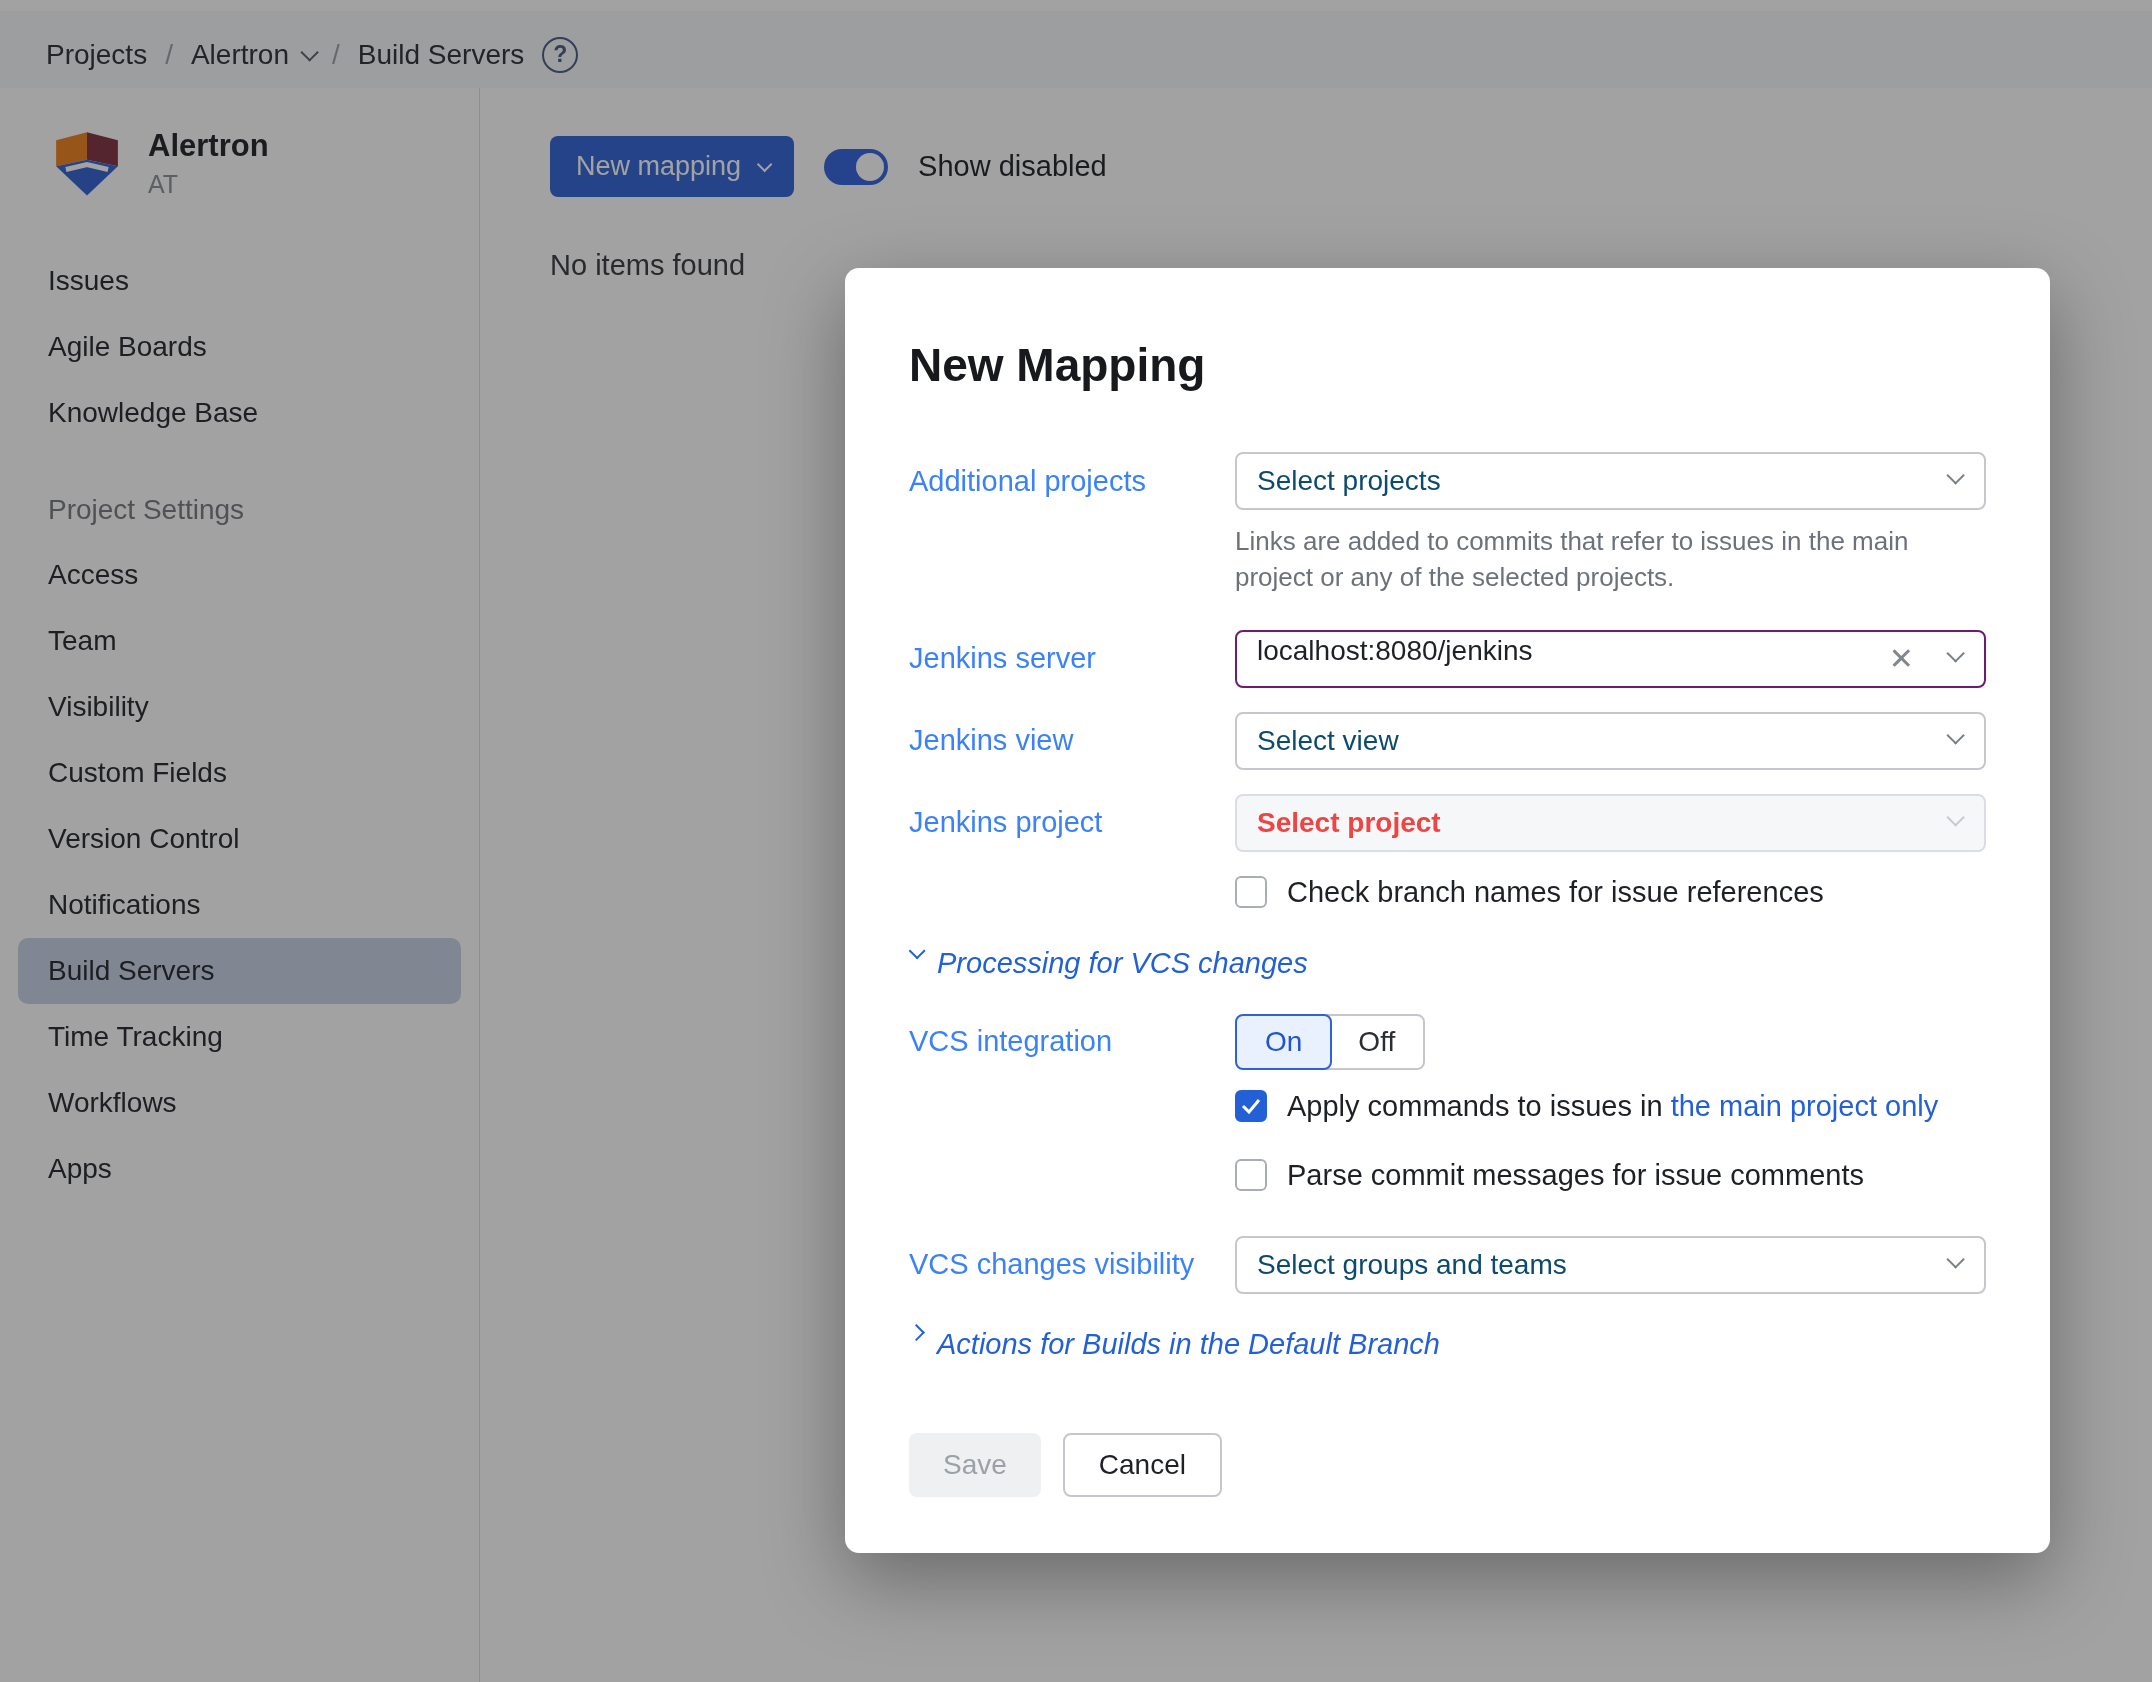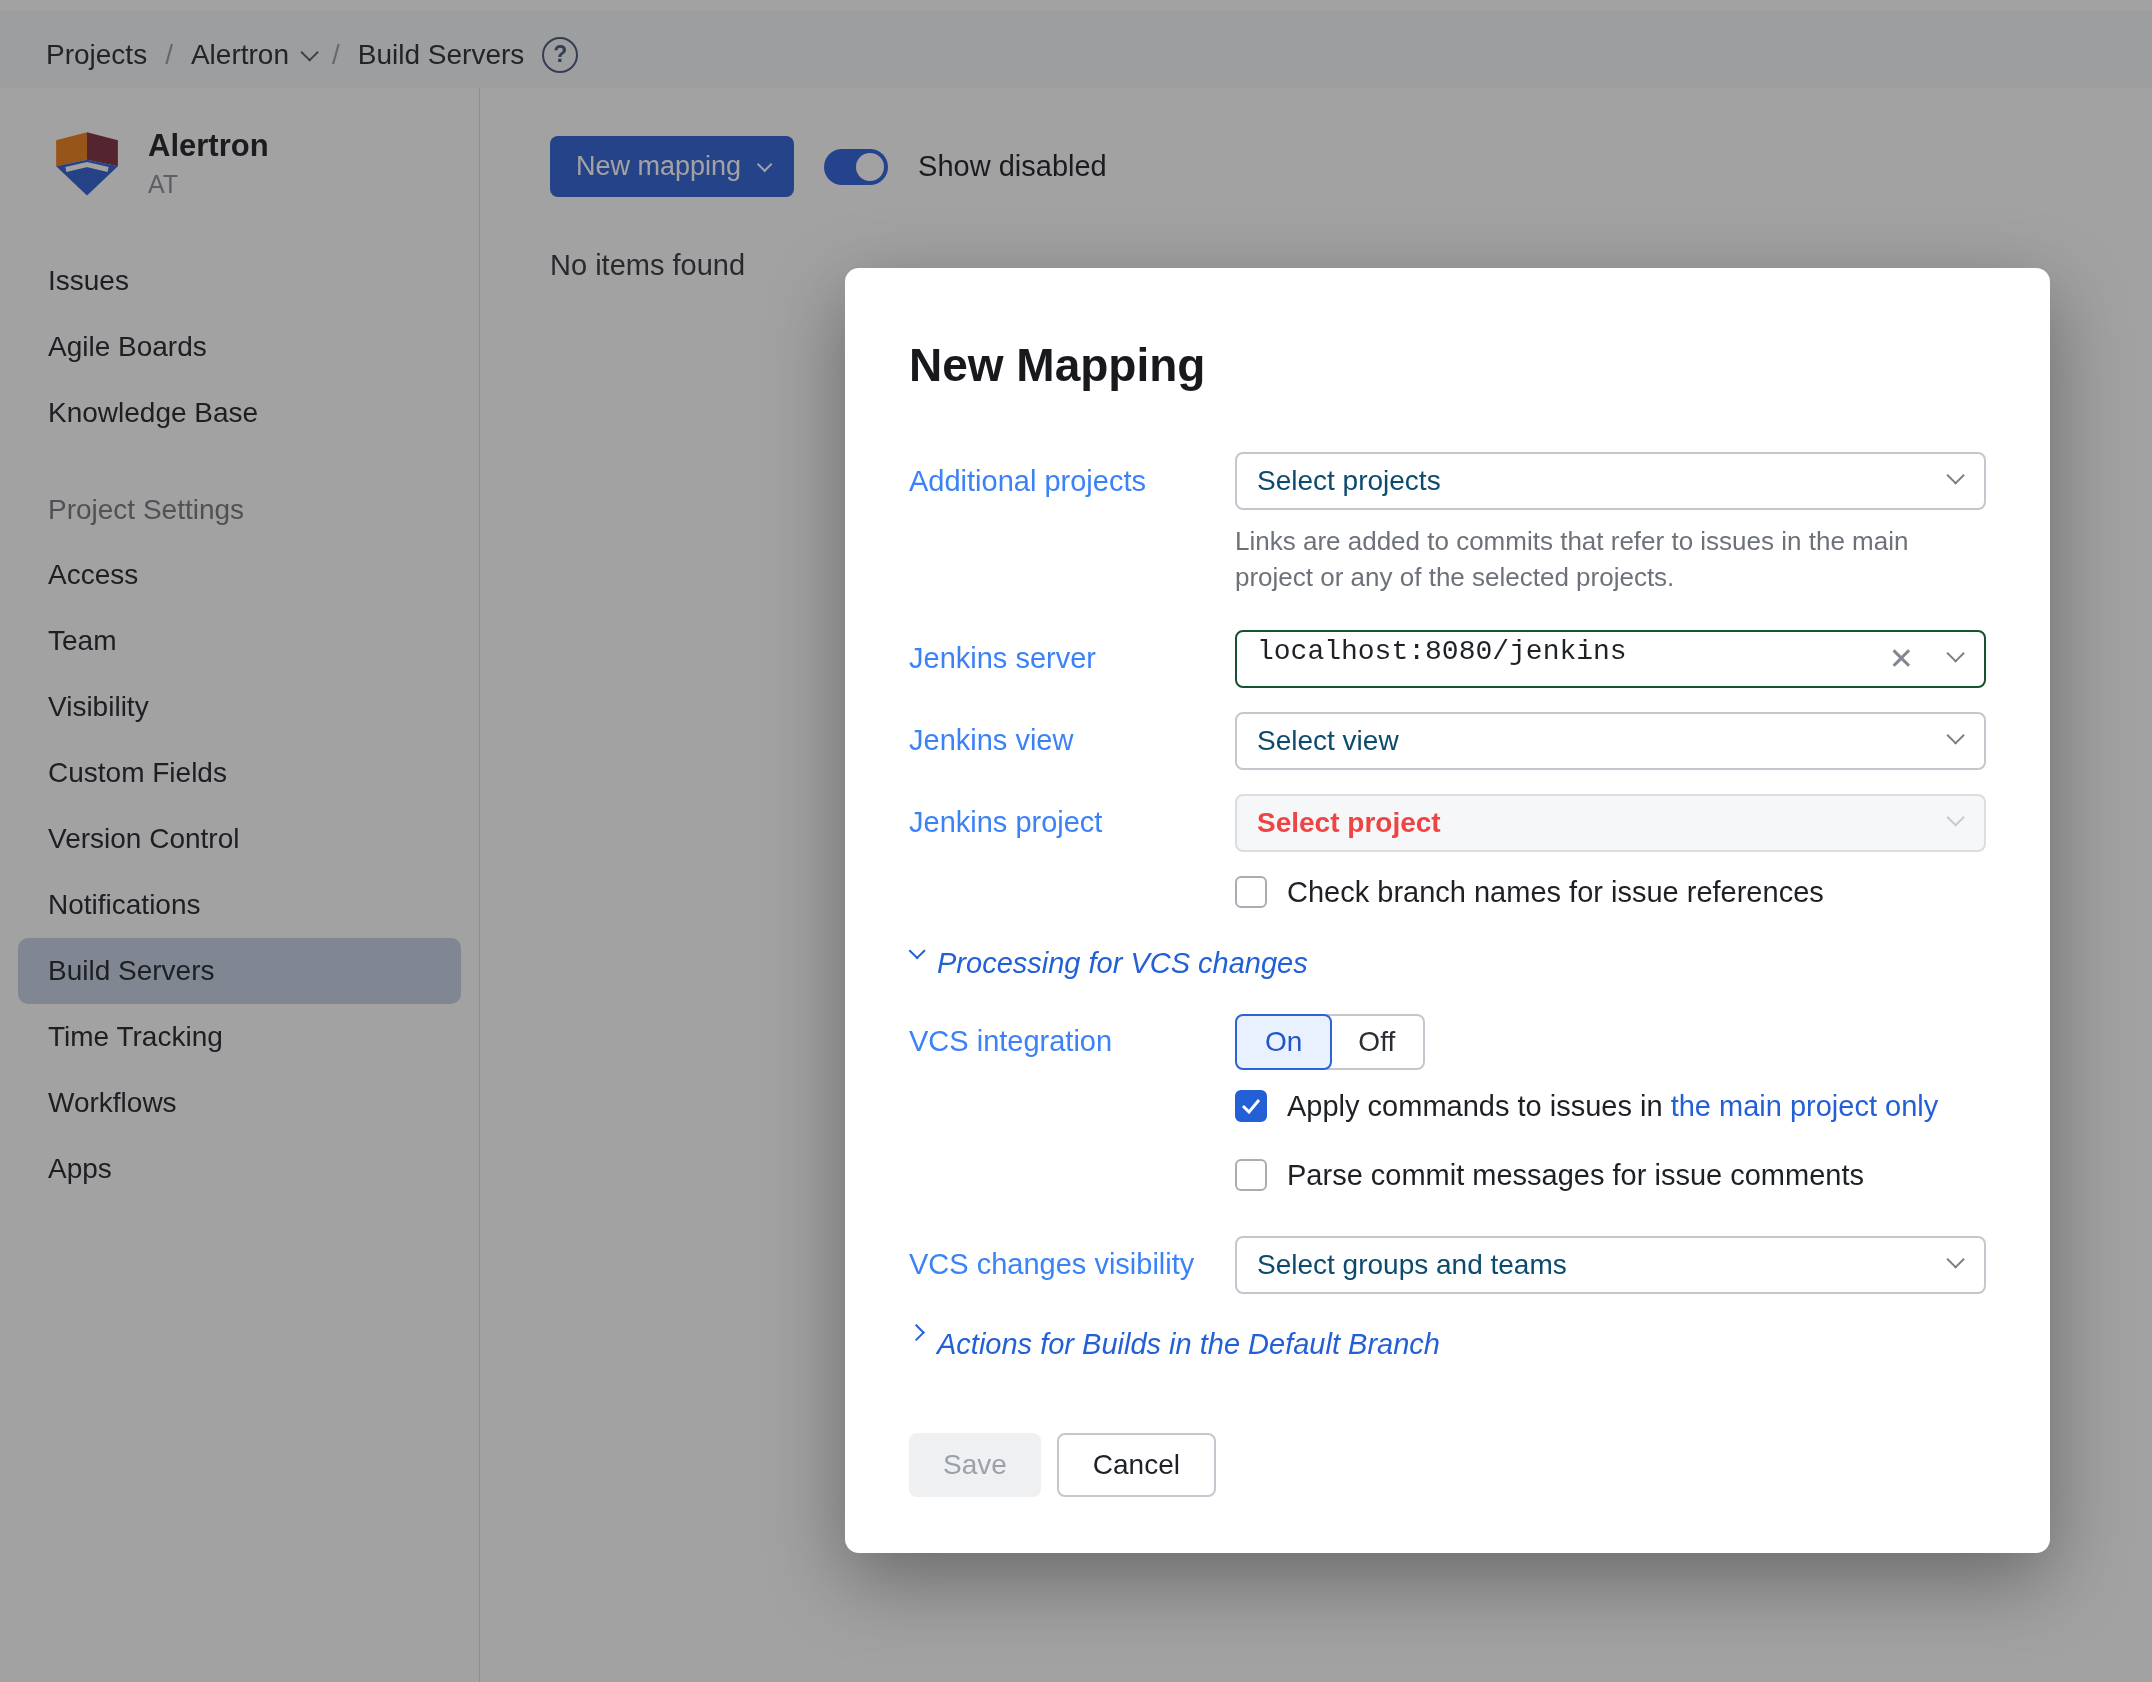--- a/index.html
+++ b/index.html
@@ -111,22 +111,22 @@
   .selectbox.disabled .placeholder { color:#ef4444;font-weight:bold; }
   .selectbox.disabled + .chev, .selectbox.disabled .chev { border-color:#c6cad0; }
 
   .helper {
     margin:14px 0 34px 326px; font-size:26px; color:#6d727a; line-height:1.38;
     max-width:760px;
   }
 
   .input-wrap { position:relative; flex:1; }
   .text-input {
-    width:100%; height:58px; border:2px solid #14532d; border-radius:8px;
-    font-size:28px; font-family:Liberation Mono, monospace; color:#1e2126;
+    width:100%; height:58px; border:2px solid #701a75; border-radius:8px;
+    font-size:28px; font-family:Liberation Sans, sans-serif; color:#1e2126;
     padding:0 120px 15px 20px; outline:none; background:#fff;
   }
   .clear-x {
     position:absolute; right:72px; top:50%; transform:translateY(-50%);
     font-size:30px; color:#82878f; cursor:pointer; line-height:1;
   }
 
   .check-row { margin-left:326px; display:flex; align-items:center; gap:20px; }
   .checkbox {
     width:32px; height:32px; border:2.5px solid #a9aeb5; border-radius:6px;
@@ -152,21 +152,21 @@
   .seg-on {
     padding:10px 28px; border:2.5px solid #2f62d9; background:#e9f1ff;
     color:#2056c9; border-radius:8px; position:relative; z-index:2;
   }
   .seg-off {
     padding:10px 28px 10px 34px; border:2px solid #c4c8ce; border-left:none;
     background:#fff; color:#2a2d31; border-radius:0 8px 8px 0;
     margin-left:-8px; z-index:1;
   }
 
-  .btn-row { display:flex; gap:16px; margin-top:72px; }
+  .btn-row { display:flex; gap:22px; margin-top:72px; }
   .btn-save {
     background:#eef0f2; color:#9ba1a8; border:none; border-radius:8px;
     font-size:28px; font-family:inherit; padding:14px 34px;
   }
   .btn-cancel {
     background:#fff; color:#1e2126; border:2px solid #c4c8ce; border-radius:8px;
     font-size:28px; font-family:inherit; padding:14px 34px; cursor:pointer;
   }
 
   .mb14 { margin-bottom:14px; }

